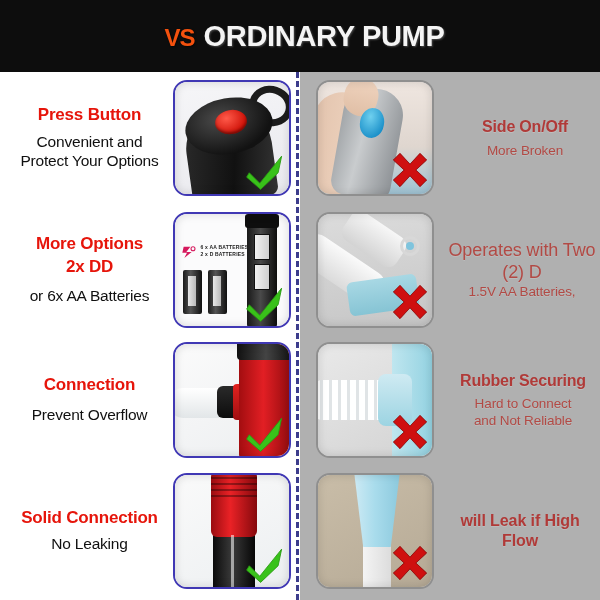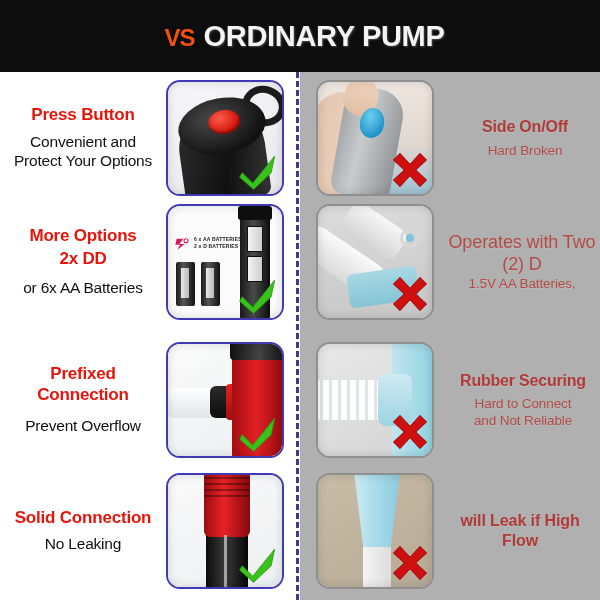--- a/index.html
+++ b/index.html
@@ -43,25 +43,25 @@
     background:#b0b0b0;
   }
   .divider{
     position:absolute;left:296px;top:72px;width:0;height:528px;
     border-left:3px dashed #3c3c8c;
   }
 
   
   .row{position:absolute;left:0;width:100%;height:132px;display:flex;align-items:center;box-sizing:border-box;}
   .row.r1{top:0;}
-  .row.r2{top:124px;}
+  .row.r2{top:132px;}
   .row.r3{top:262px;}
   .row.r4{top:393px;}
 
-  .row-left{flex-direction:row;}
+  .row-left{flex-direction:row;justify-content:center;}
   .row-right{flex-direction:row;}
 
   
   .txt{box-sizing:border-box;text-align:center;line-height:1.22;}
   .txt-l{width:166px;padding:0 6px;}
   .txt-r{width:160px;padding:0 4px;}
 
   .title-l{
     color:#e6150b;font-weight:bold;font-size:17px;margin-bottom:7px;
     letter-spacing:-0.2px;
@@ -217,21 +217,20 @@
         </div>
         <svg class="check" viewBox="0 0 48 48">
           <path d="M6 26 L18 38 L43 7 L39 26 L19 45 L3 31 Z" fill="#39c21a" stroke="#2a9c12" stroke-width="1"></path>
         </svg>
         <div class="inner-shadow"></div>
       </div>
     </div>
 
     <div class="row r3 row-left">
       <div class="txt txt-l">
-        <div class="title-l" style="margin-bottom:0;">Prefixed</div>
         <div class="title-l" style="margin-bottom:11px;">Connection</div>
         <div class="sub-l">Prevent Overflow</div>
       </div>
       <div class="pic pic-l">
         <div class="art">
           <div class="r3l-bg"></div>
           <div class="r3l-hose"></div>
           <div class="r3l-collar"></div>
           <div class="r3l-nozzle"></div>
           <div class="r3l-body"></div>
@@ -278,21 +277,21 @@
           <div class="r1r-finger"></div>
           <div class="r1r-btn"></div>
         </div>
         <svg class="cross" viewBox="0 0 48 48">
           <path d="M12 4 L24 17 L36 4 L44 12 L31 24 L44 36 L36 44 L24 31 L12 44 L4 36 L17 24 L4 12 Z" fill="#cf1010" stroke="#8c0505" stroke-width="1"></path>
         </svg>
         <div class="inner-shadow"></div>
       </div>
       <div class="txt txt-r" style="margin-left:16px;">
         <div class="title-r">Side On/Off</div>
-        <div class="sub-r">Hard Broken</div>
+        <div class="sub-r">More Broken</div>
       </div>
     </div>
 
     <div class="row r2 row-right">
       <div class="pic pic-r" style="margin-left:16px;">
         <div class="art">
           <div class="r2r-bg"></div>
           <div class="r2r-stick"></div>
           <div class="r2r-head"></div>
           <div class="r2r-ring"></div>

